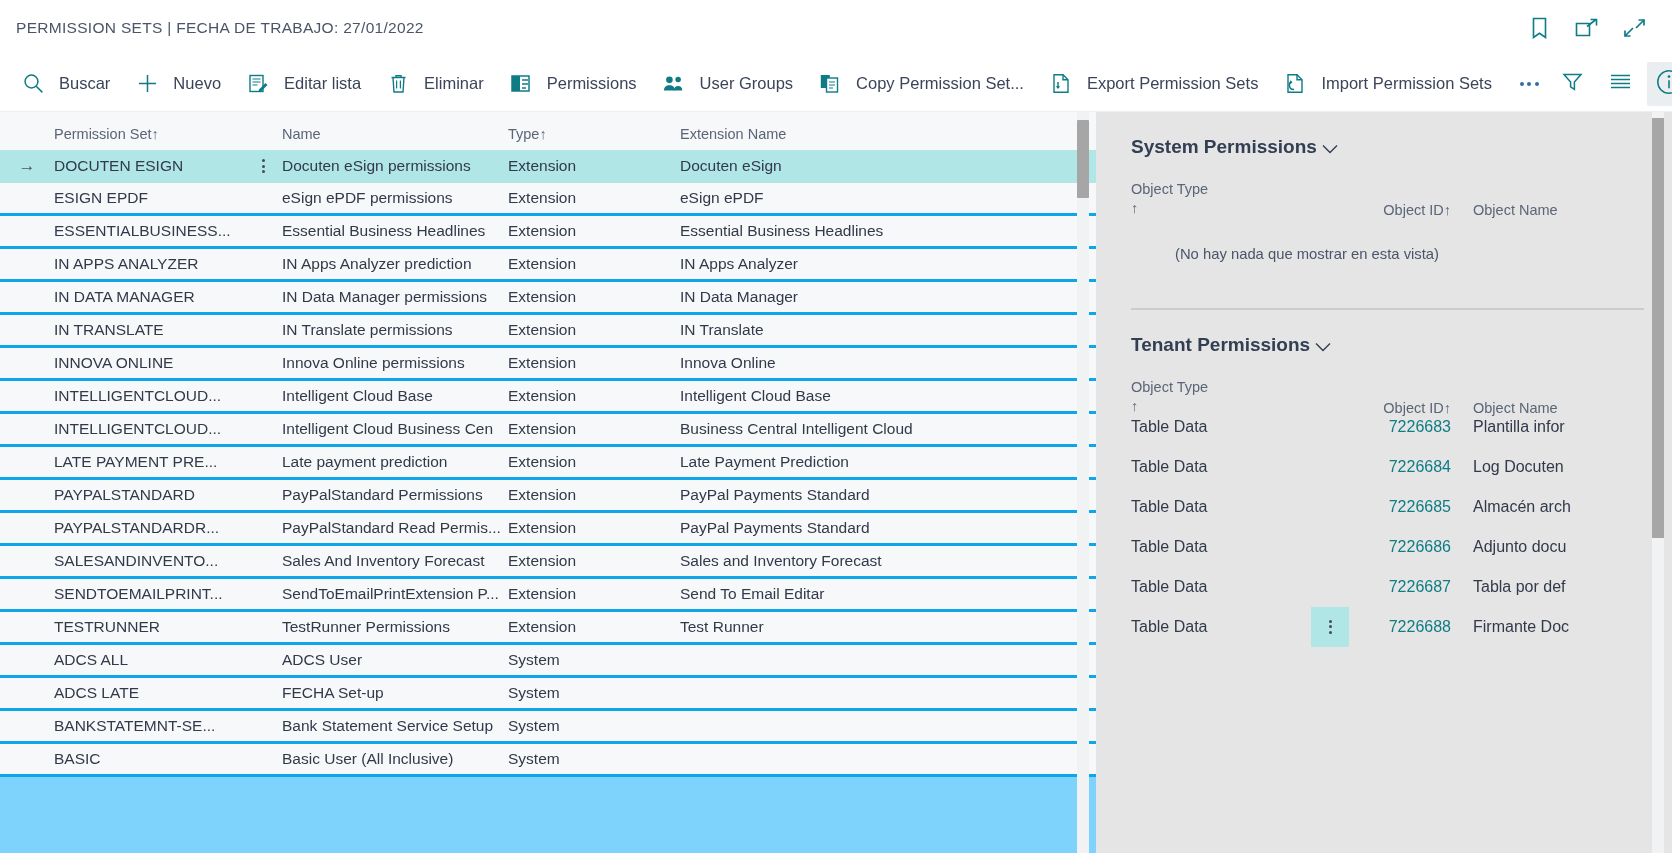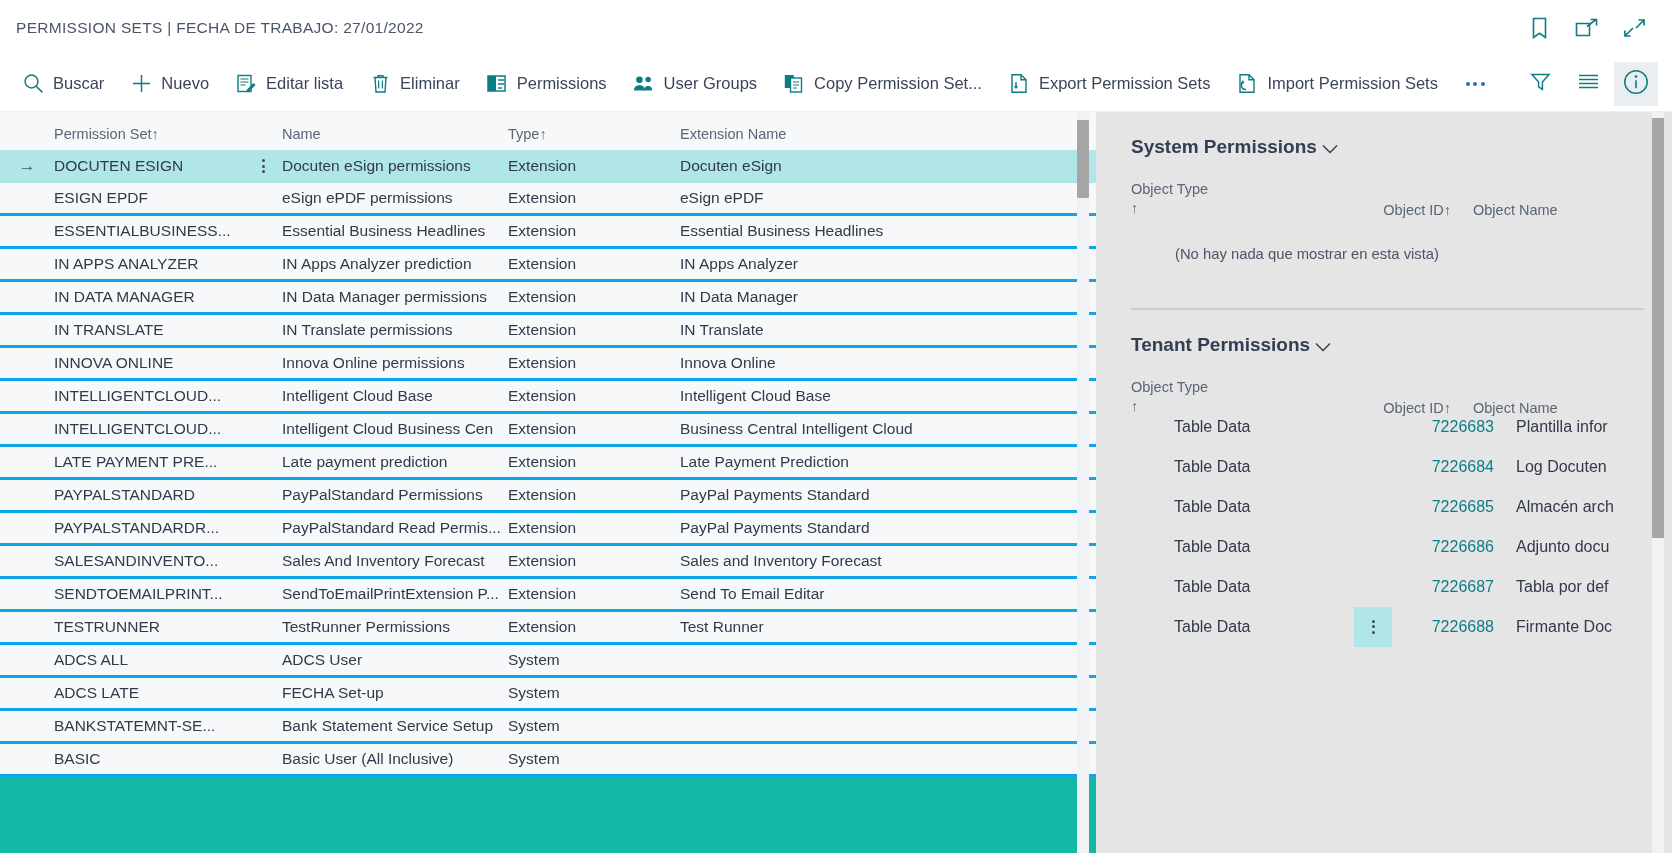--- a/index.html
+++ b/index.html
@@ -47,21 +47,21 @@
     height: 56px;
     display: flex;
     align-items: center;
     padding: 0 14px 0 16px;
     background: #ffffff;
     border-bottom: 1px solid #eceef1;
   }
   .tb-item {
     display: flex;
     align-items: center;
-    gap: 9px;
+    gap: 15px;
     padding: 6px 12px 6px 6px;
     margin-right: 8px;
     cursor: pointer;
     white-space: nowrap;
     border-radius: 2px;
   }
   .tb-item .lbl {
     font-size: 16.5px;
     color: #3b4559;
     font-weight: 400;
@@ -93,21 +93,21 @@
     position: relative;
     height: 741px;
     display: flex;
     background: #ffffff;
   }
 
   
   .listpane {
     position: relative;
     width: 1097px;
-    background: #14b8a6;
+    background: #7dd3fc;
     overflow: hidden;
   }
   .list-head {
     height: 38px;
     display: flex;
     align-items: flex-end;
     padding-bottom: 8px;
     background: #f7f8f9;
   }
   .list-head .hcell {
@@ -206,21 +206,21 @@
   .fb-empty {
     text-align: left;
     padding: 28px 0 0 44px;
     font-size: 14.8px;
     color: #4a5568;
   }
   .fb-rule {
     height: 2px; background: #c9ccd0;
     margin: 46px 28px 0 0;
   }
-  .fb-rows { position: relative; overflow: hidden; margin-left: 43px; }
+  .fb-rows { position: relative; overflow: hidden; }
   .fb-row {
     height: 40px;
     display: flex;
     align-items: center;
     border-bottom: 1px solid #e3e5e8;
     font-size: 16px;
     color: #32394a;
   }
   .fb-row .oid { color: #0e7c85; }
   .fb-row .dotsc.hl {

